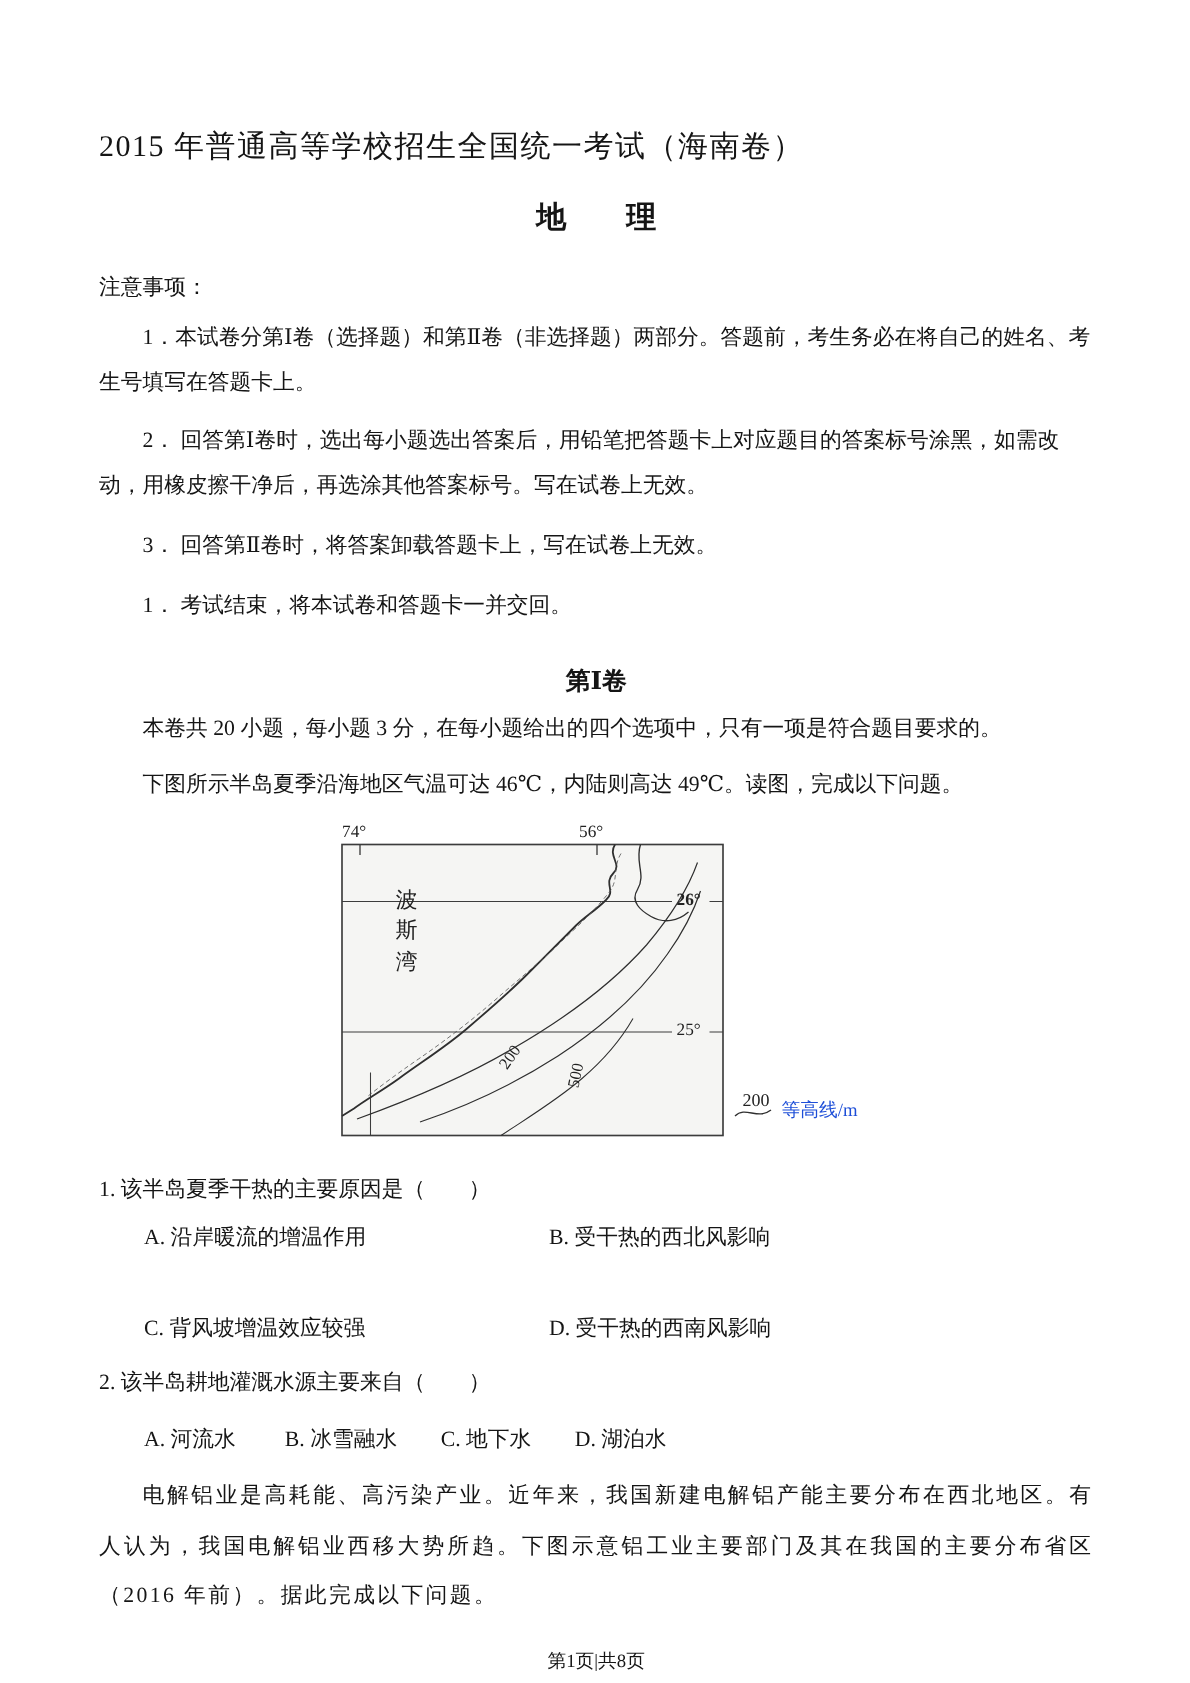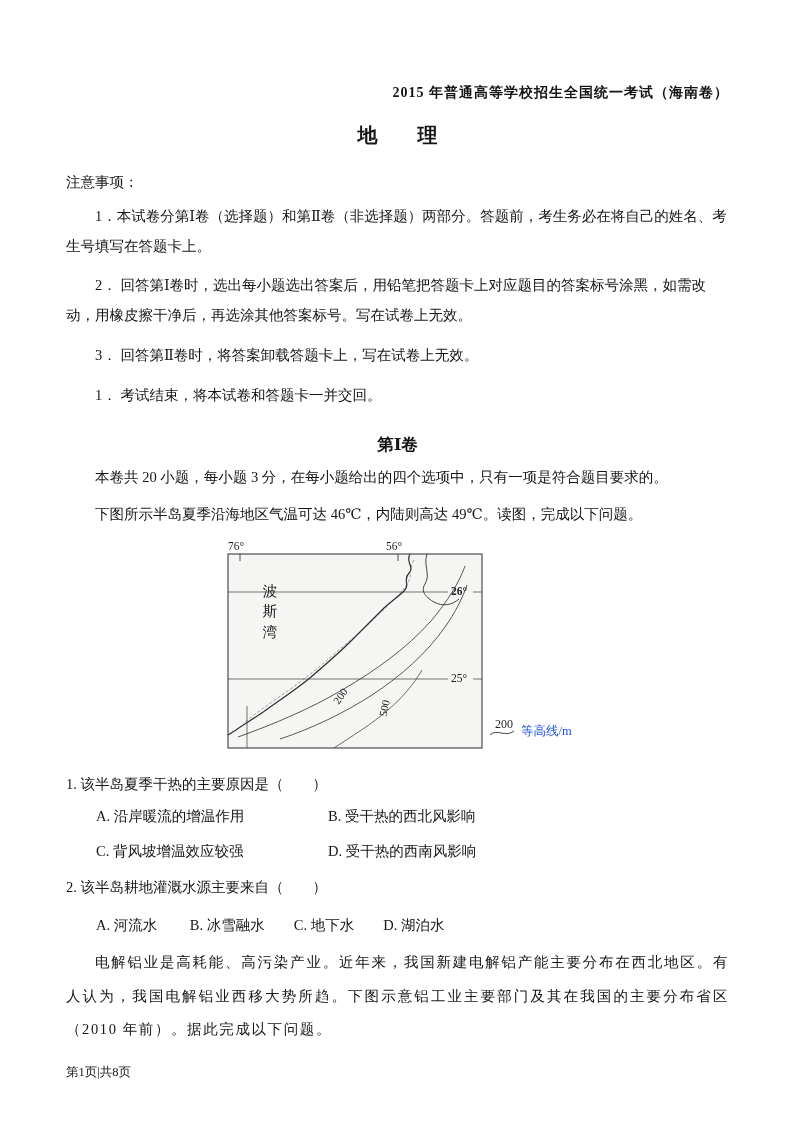--- a/index.html
+++ b/index.html
@@ -4,21 +4,21 @@
 <style>
   * { margin:0; padding:0; box-sizing:border-box; }
   html, body { background:#ffffff; }
   body {
     width:793px; height:1122px; overflow:hidden;
     font-family:"Liberation Serif","DejaVu Serif",serif;
     color:#151515;
   }
   .page { width:793px; height:1122px; padding:84px 64px 0 66px; position:relative; }
 
-  .title   { text-align:right; font-size:14px; font-weight:bold; letter-spacing:1px; }
+  .title   { text-align:left; font-size:20px; font-weight:normal; letter-spacing:1px; }
   .subject { text-align:center; font-size:20px; font-weight:bold; margin-top:20px; }
 
   .notice-head { font-size:14.5px; margin-top:24px; }
   .notice { font-size:14.5px; line-height:2.05; text-indent:2em; margin-top:10px; }
 
   .section-title { text-align:center; font-size:16.5px; font-weight:bold; margin-top:24px; }
   .indent { text-indent:2em; font-size:14.5px; line-height:2.05; margin-top:7px; }
 
   .map-wrap { position:relative; width:380px; height:222px; margin:8px 0 4px 148px; }
   .map-wrap svg { position:absolute; left:0; top:0; }
@@ -34,28 +34,28 @@
   .contour-lbl { position:absolute; font-size:11px; color:#222; }
   .c200 { left:118px; top:152px; transform:rotate(-55deg); }
   .c500 { left:162px; top:164px; transform:rotate(-78deg); }
   .legend-val { position:absolute; left:281px; top:179px; font-size:12px; color:#222; }
   .legend-lab { position:absolute; left:307px; top:185px; font-size:12.5px; color:#1d4ed8; }
 
   .q { font-size:14.5px; line-height:2; margin-top:10px; }
   .opts-grid {
     display:grid; grid-template-columns:232px auto; row-gap:12px;
     padding-left:30px; max-width:520px;
-    font-size:14.5px; line-height:1.6; margin-top:6px;
+    font-size:14.5px; line-height:1.6; margin-top:6px;gap:38px;
   }
   .opts-line { padding-left:30px; font-size:14.5px; margin-top:10px; line-height:1.8; }
   .para-j {
     text-indent:2em; font-size:14.5px; line-height:2.3; letter-spacing:1.6px;
     text-align:justify; text-align-last:left; margin-top:8px;
   }
-  .footer { text-align:left; font-size:12.5px; margin-top:18px; }
+  .footer { text-align:center; font-size:12.5px; margin-top:18px; }
 </style>
 </head>
 <body>
 
 <div class="page">
 
   <h1 class="title">2015 年普通高等学校招生全国统一考试（海南卷）</h1>
   <h2 class="subject">地　　理</h2>
 
   <div class="notice-head">注意事项：</div>
@@ -90,21 +90,21 @@
       <path d="M200 22 C194 32 199 39 192 48 C184 58 174 68 163 78 C149 92 134 104 118 118 C102 132 84 146 65 159 C52 168 41 176 31 184" fill="none" stroke="#555555" stroke-width="0.55" stroke-dasharray="3 2"></path>
 
       <path d="M24 199 C60 186 96 171 128 152 C161 133 193 110 217 83 C233 64 245 45 251 28" fill="none" stroke="#2f2f2f" stroke-width="0.8"></path>
 
       <path d="M66 201 C99 190 130 175 158 157 C187 138 213 115 231 89 C241 75 249 59 253 47" fill="none" stroke="#2f2f2f" stroke-width="0.8"></path>
 
       <path d="M120 210 C138 198 158 186 174 172 C188 160 200 146 208 132" fill="none" stroke="#2f2f2f" stroke-width="0.7"></path>
 
       <path d="M276 197 C283 190 291 200 300 193" fill="none" stroke="#2f2f2f" stroke-width="0.9"></path>
     </svg>
-    <span class="maplbl lon-left">76°</span>
+    <span class="maplbl lon-left">74°</span>
     <span class="maplbl lon-right">56°</span>
     <span class="maplbl lat-top">26°</span>
     <span class="maplbl lat-bottom">25°</span>
     <span class="sea-name">波斯湾</span>
     <span class="contour-lbl c200">200</span>
     <span class="contour-lbl c500">500</span>
     <span class="legend-val">200</span>
     <span class="legend-lab">等高线/m</span>
   </div>
 
@@ -112,17 +112,17 @@
   <div class="opts-grid">
     <span>A. 沿岸暖流的增温作用</span>
     <span>B. 受干热的西北风影响</span>
     <span>C. 背风坡增温效应较强</span>
     <span>D. 受干热的西南风影响</span>
   </div>
 
   <p class="q">2.  该半岛耕地灌溉水源主要来自（　　）</p>
   <p class="opts-line">A. 河流水　　 B. 冰雪融水　　C. 地下水　　D.  湖泊水</p>
 
-  <p class="para-j">电解铝业是高耗能、高污染产业。近年来，我国新建电解铝产能主要分布在西北地区。有人认为，我国电解铝业西移大势所趋。下图示意铝工业主要部门及其在我国的主要分布省区（2010 年前）。据此完成以下问题。</p>
+  <p class="para-j">电解铝业是高耗能、高污染产业。近年来，我国新建电解铝产能主要分布在西北地区。有人认为，我国电解铝业西移大势所趋。下图示意铝工业主要部门及其在我国的主要分布省区（2016 年前）。据此完成以下问题。</p>
 
   <div class="footer">第1页|共8页</div>
 
 </div>
 
 </body></html>

